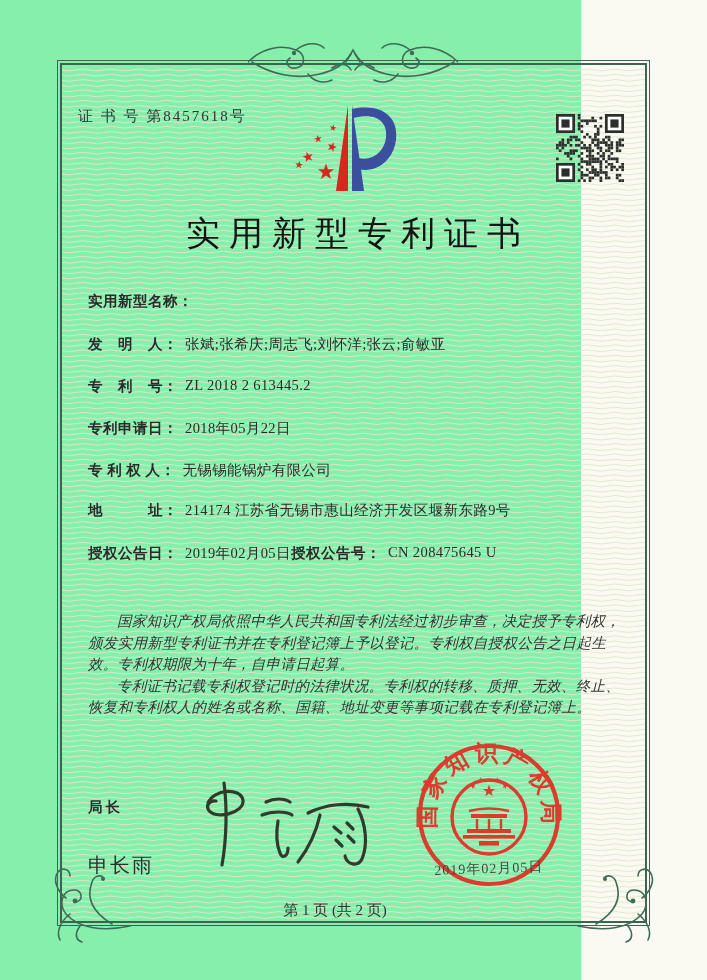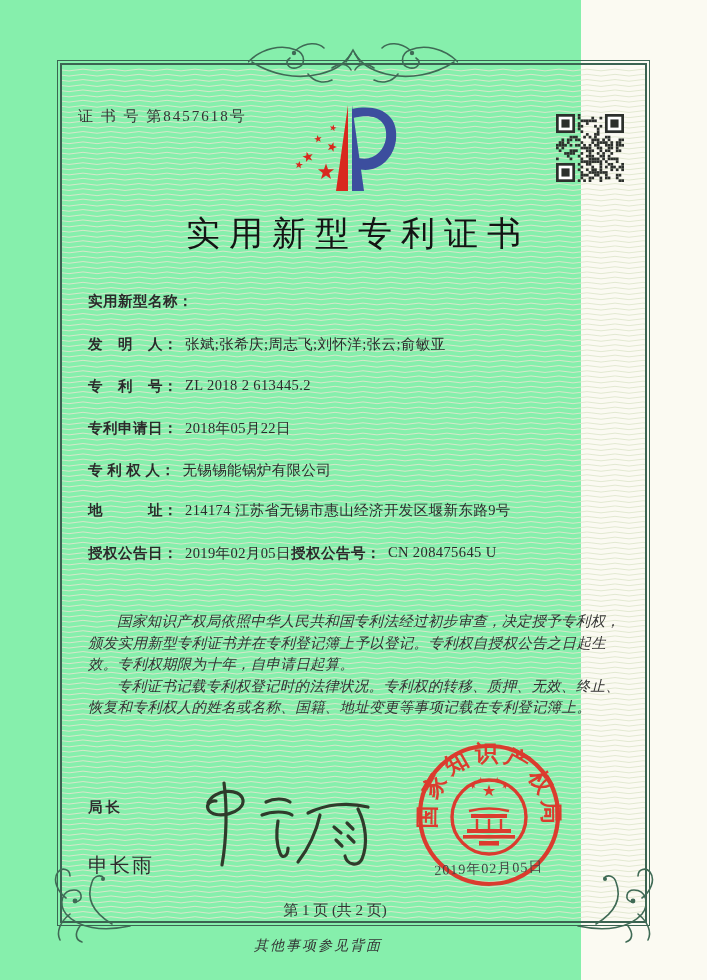--- a/index.html
+++ b/index.html
@@ -388,15 +388,14 @@
         <path d="M74,92 V102 M86,92 V102 M98,92 V102" fill="none" stroke-width="2.4"></path>
         <rect x="64" y="102" width="44" height="4" stroke="none"></rect>
         <rect x="60" y="108" width="52" height="3.6" stroke="none"></rect>
         <rect x="76" y="114" width="20" height="4.6" stroke="none"></rect>
       </g>
     </g>
     <text class="seal-date" x="86" y="146" text-anchor="middle" transform="rotate(-2 86 146)">2019年02月05日</text>
   </svg>
 
   <div class="page-no">第 1 页 (共 2 页)</div>
-  <div class="back-note">其他事项参见背面</div>
 
 </div>
 
 </body></html>

